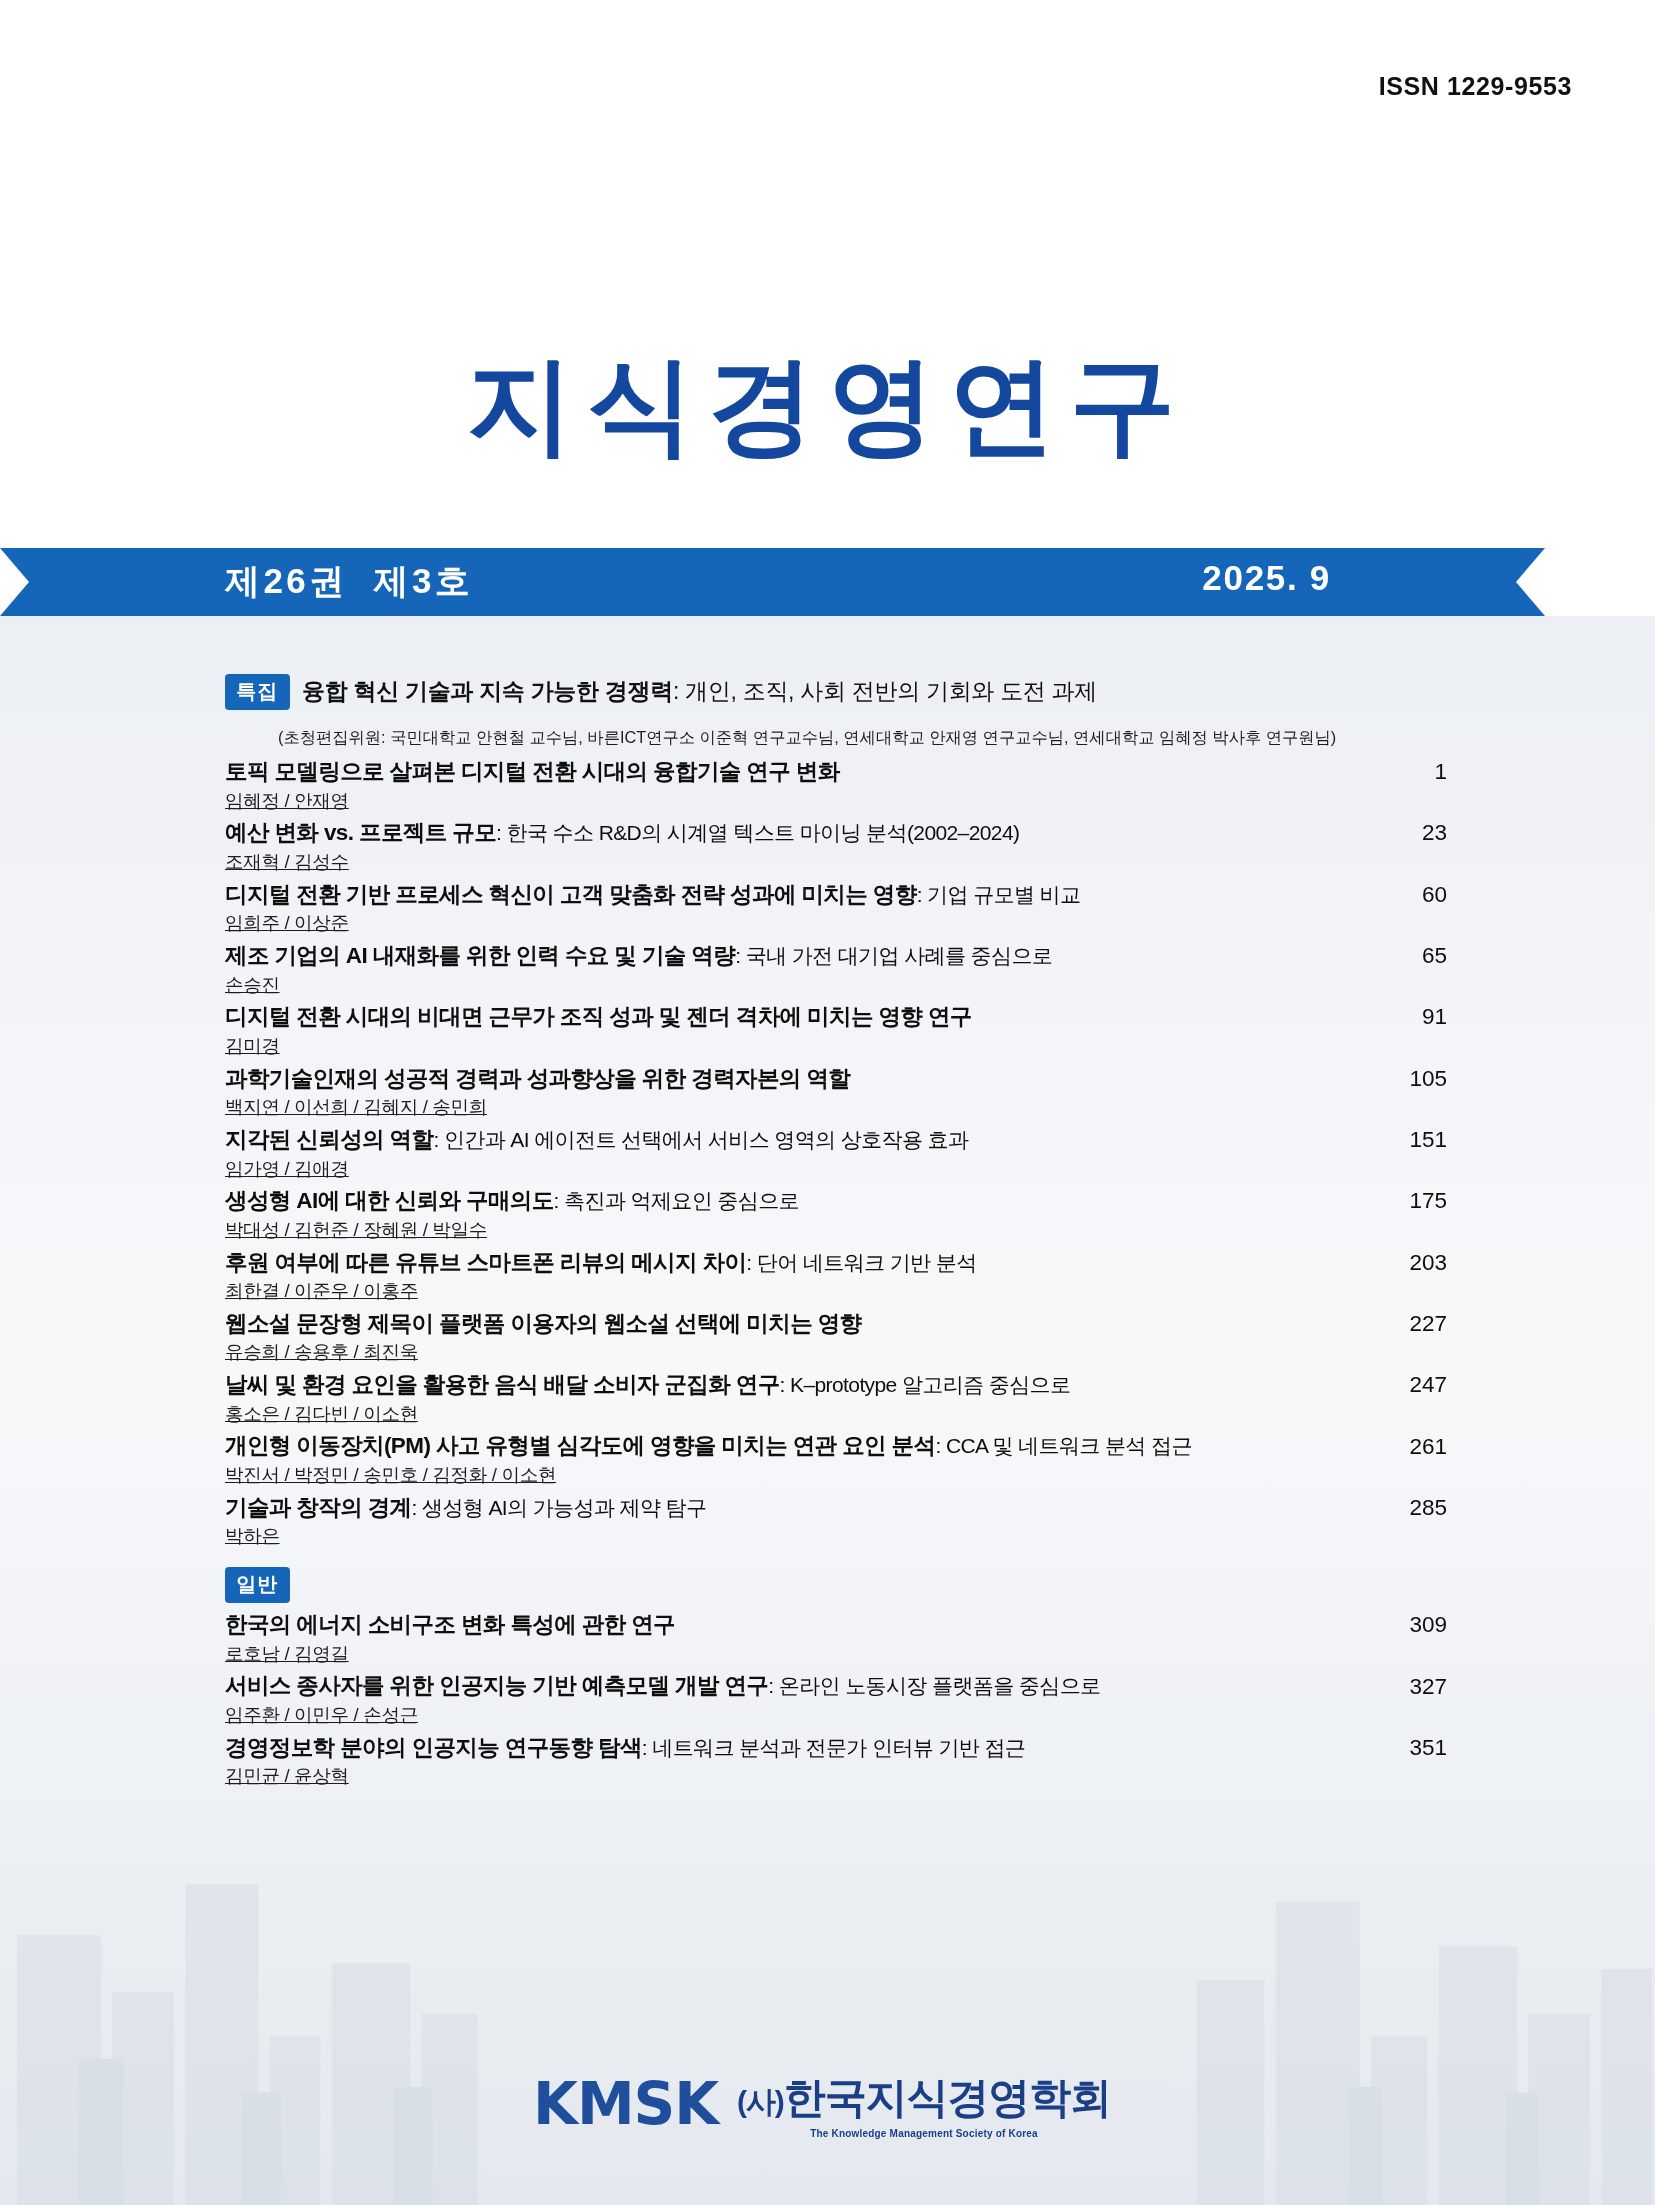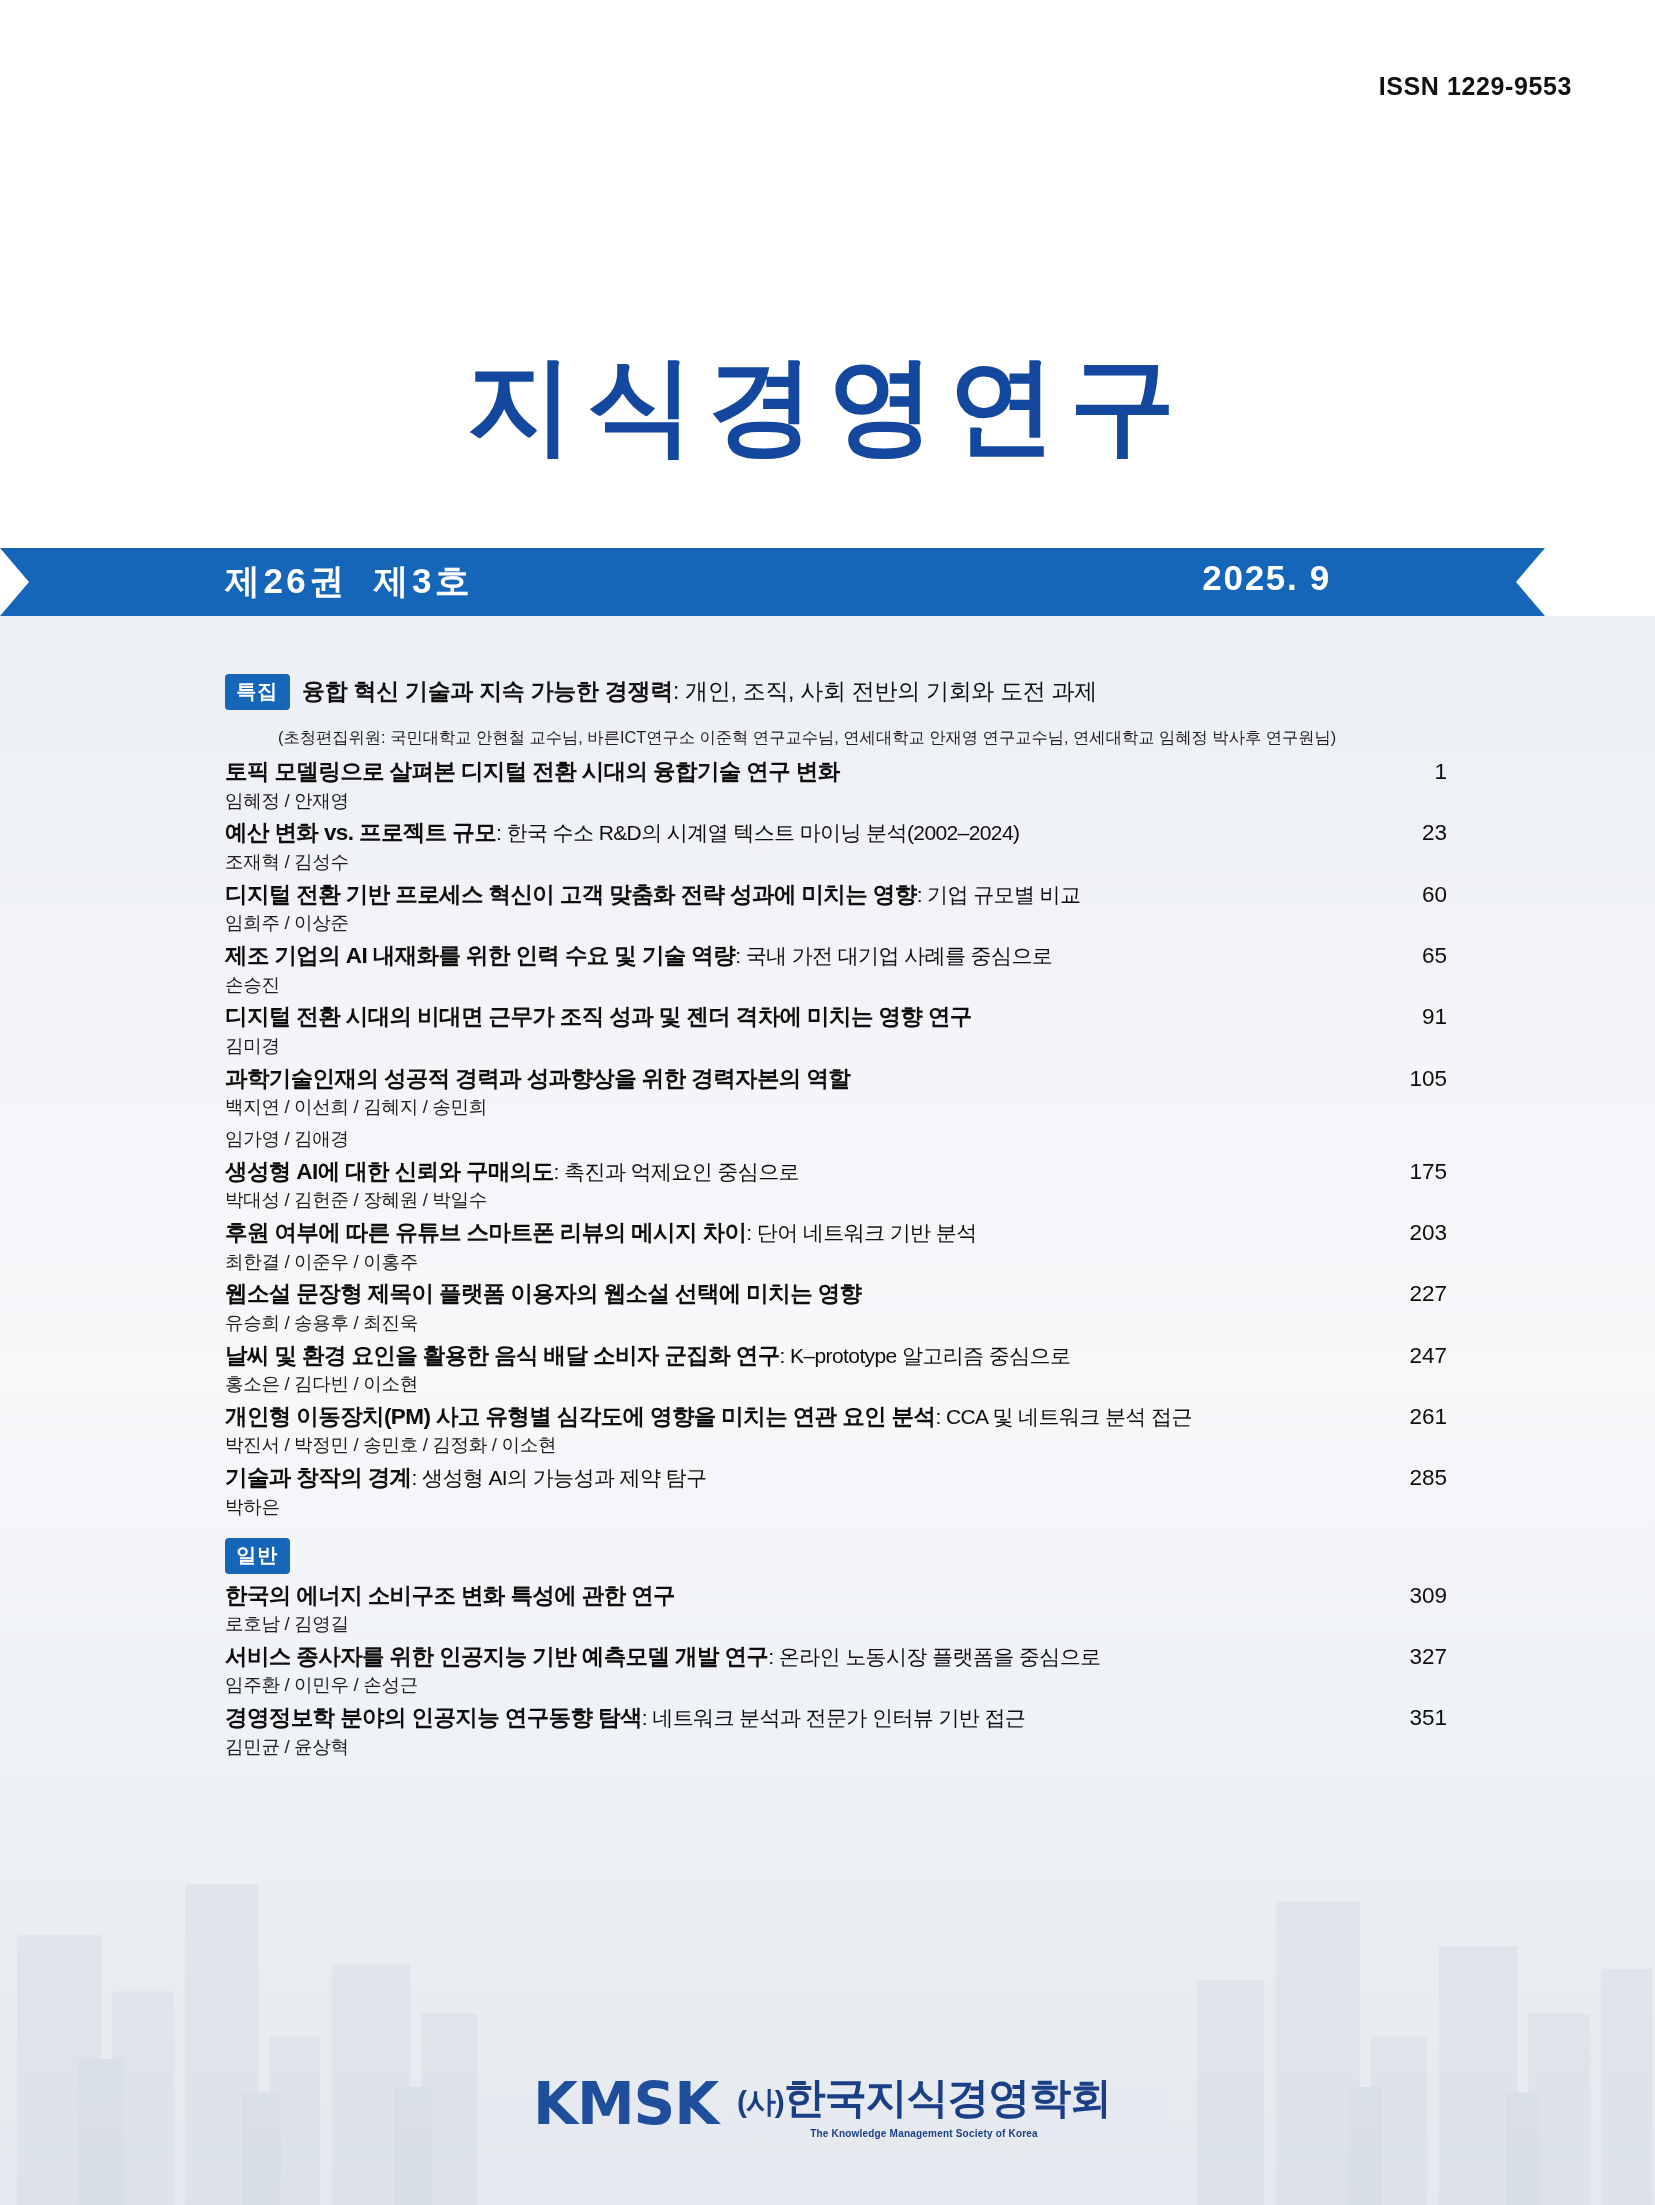--- a/index.html
+++ b/index.html
@@ -178,20 +178,21 @@
     white-space: nowrap;
     min-width: 51px;
     text-align: right;
     padding-top: 1.1px;
   }
   .entry-authors {
     font-size: 18.5px;
     color: #1d1d1d;
     margin-top: 2.2px;
     letter-spacing: -0.3px;
+    text-decoration: underline;
   }
 
   .general-tag-wrap {
     margin: 19px 0 7.9px 0;
   }
 
   
   .footer {
     position: absolute;
     left: 0;
@@ -327,20 +328,24 @@
   <div class="entry">
     <div class="entry-row">
       <div class="entry-title"><span>과학기술인재의 성공적 경력과 성과향상을 위한 경력자본의 역할</span><span class="sub"></span></div>
       <div class="entry-page">105</div>
     </div>
     <div class="entry-authors">백지연 / 이선희 / 김혜지 / 송민희</div>
   </div>
 
 
   <div class="entry">
+    <div class="entry-row">
+      <div class="entry-title"><span>지각된 신뢰성의 역할</span><span class="sub">: 인간과 AI 에이전트 선택에서 서비스 영역의 상호작용 효과</span></div>
+      <div class="entry-page">151</div>
+    </div>
     <div class="entry-authors">임가영 / 김애경</div>
   </div>
 
   <div class="entry">
     <div class="entry-row">
       <div class="entry-title"><span>생성형 AI에 대한 신뢰와 구매의도</span><span class="sub">: 촉진과 억제요인 중심으로</span></div>
       <div class="entry-page">175</div>
     </div>
     <div class="entry-authors">박대성 / 김헌준 / 장혜원 / 박일수</div>
   </div>

